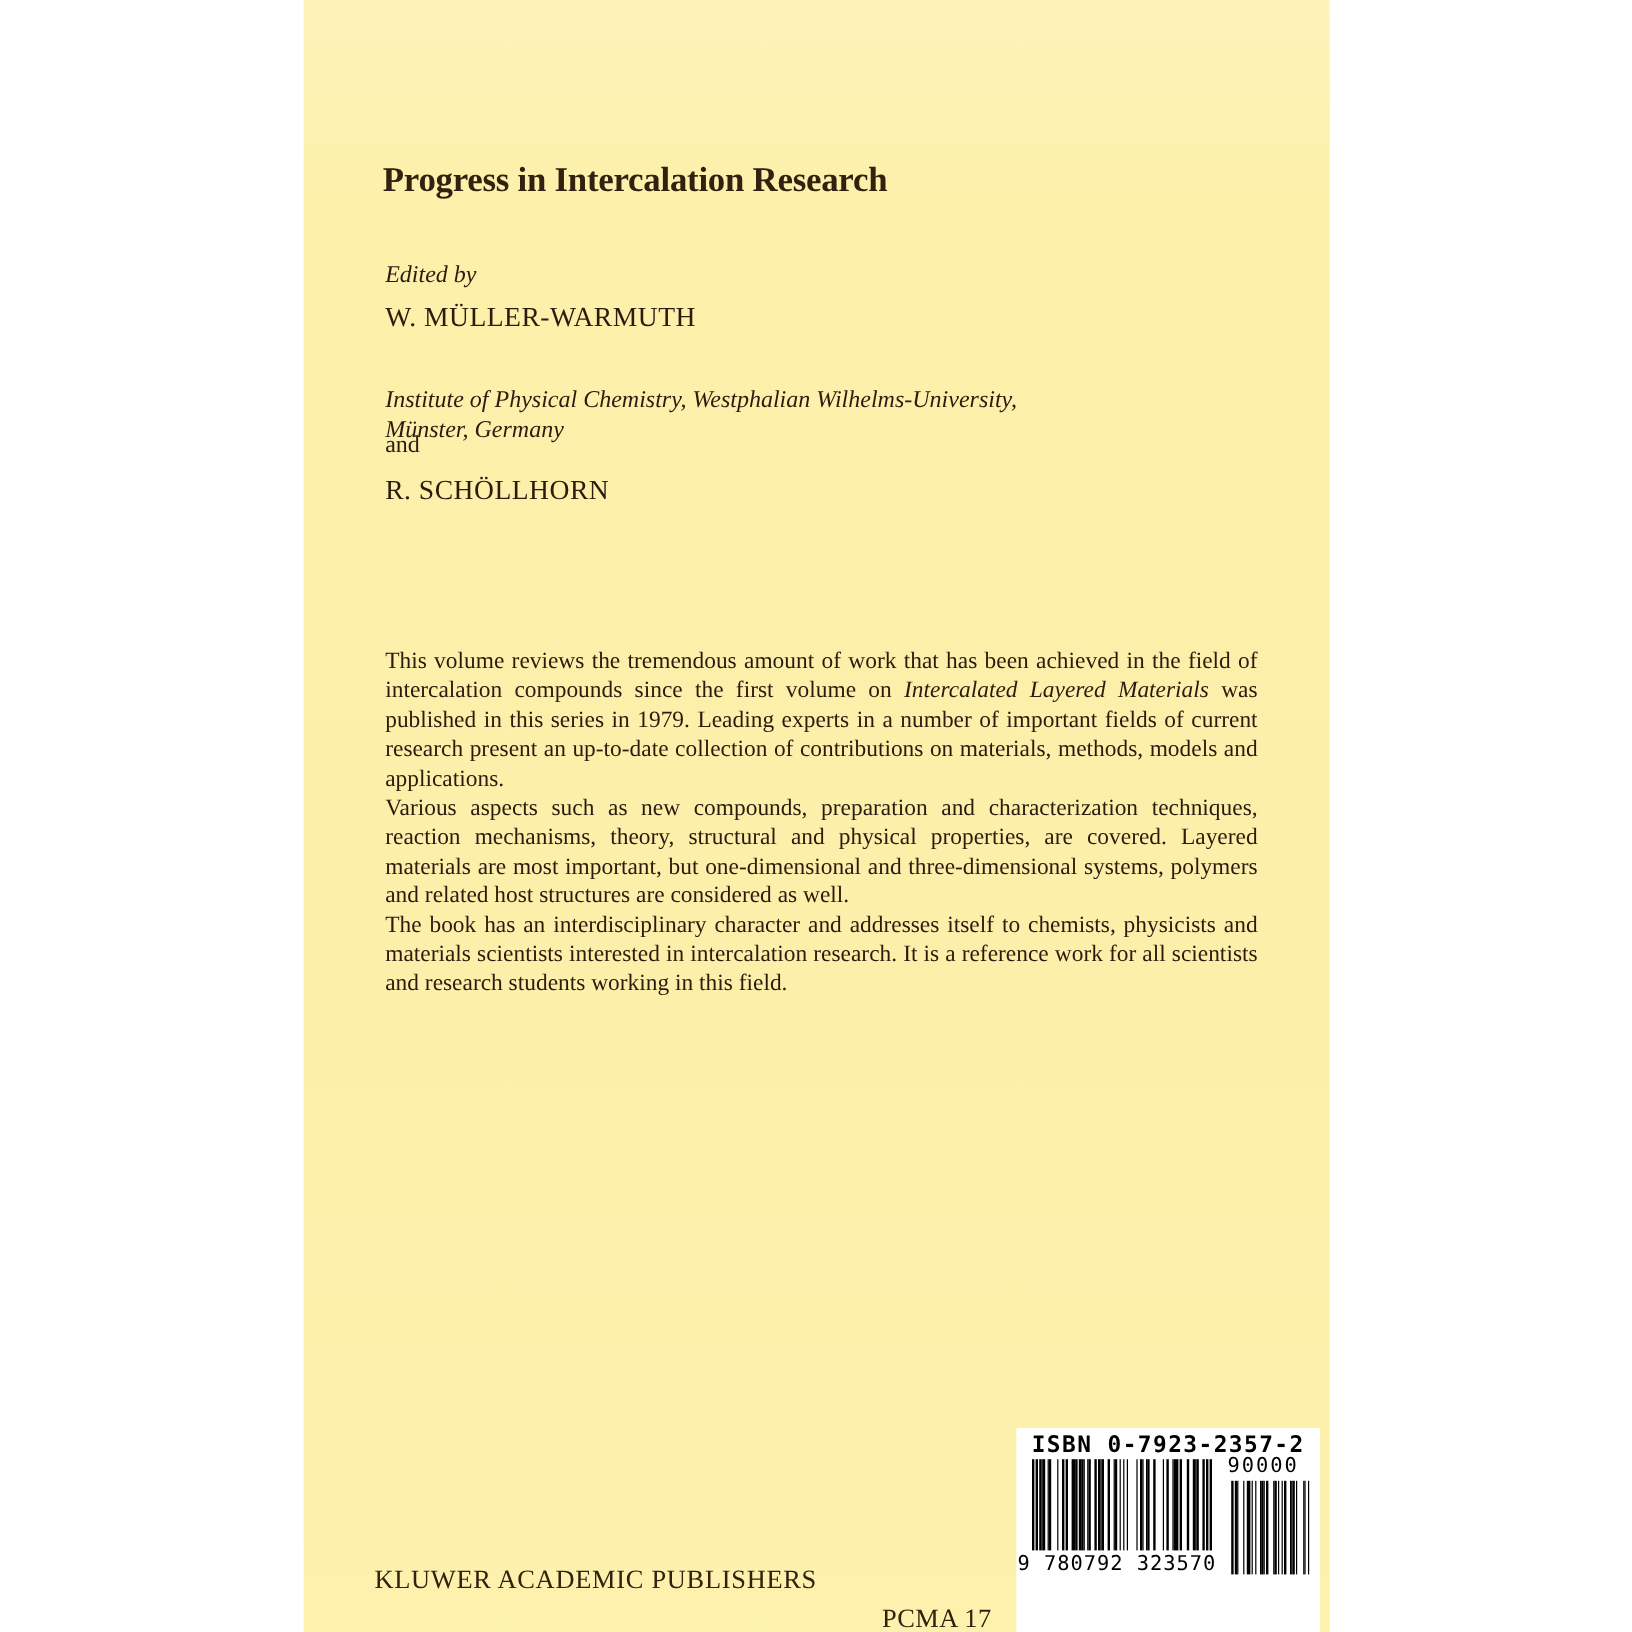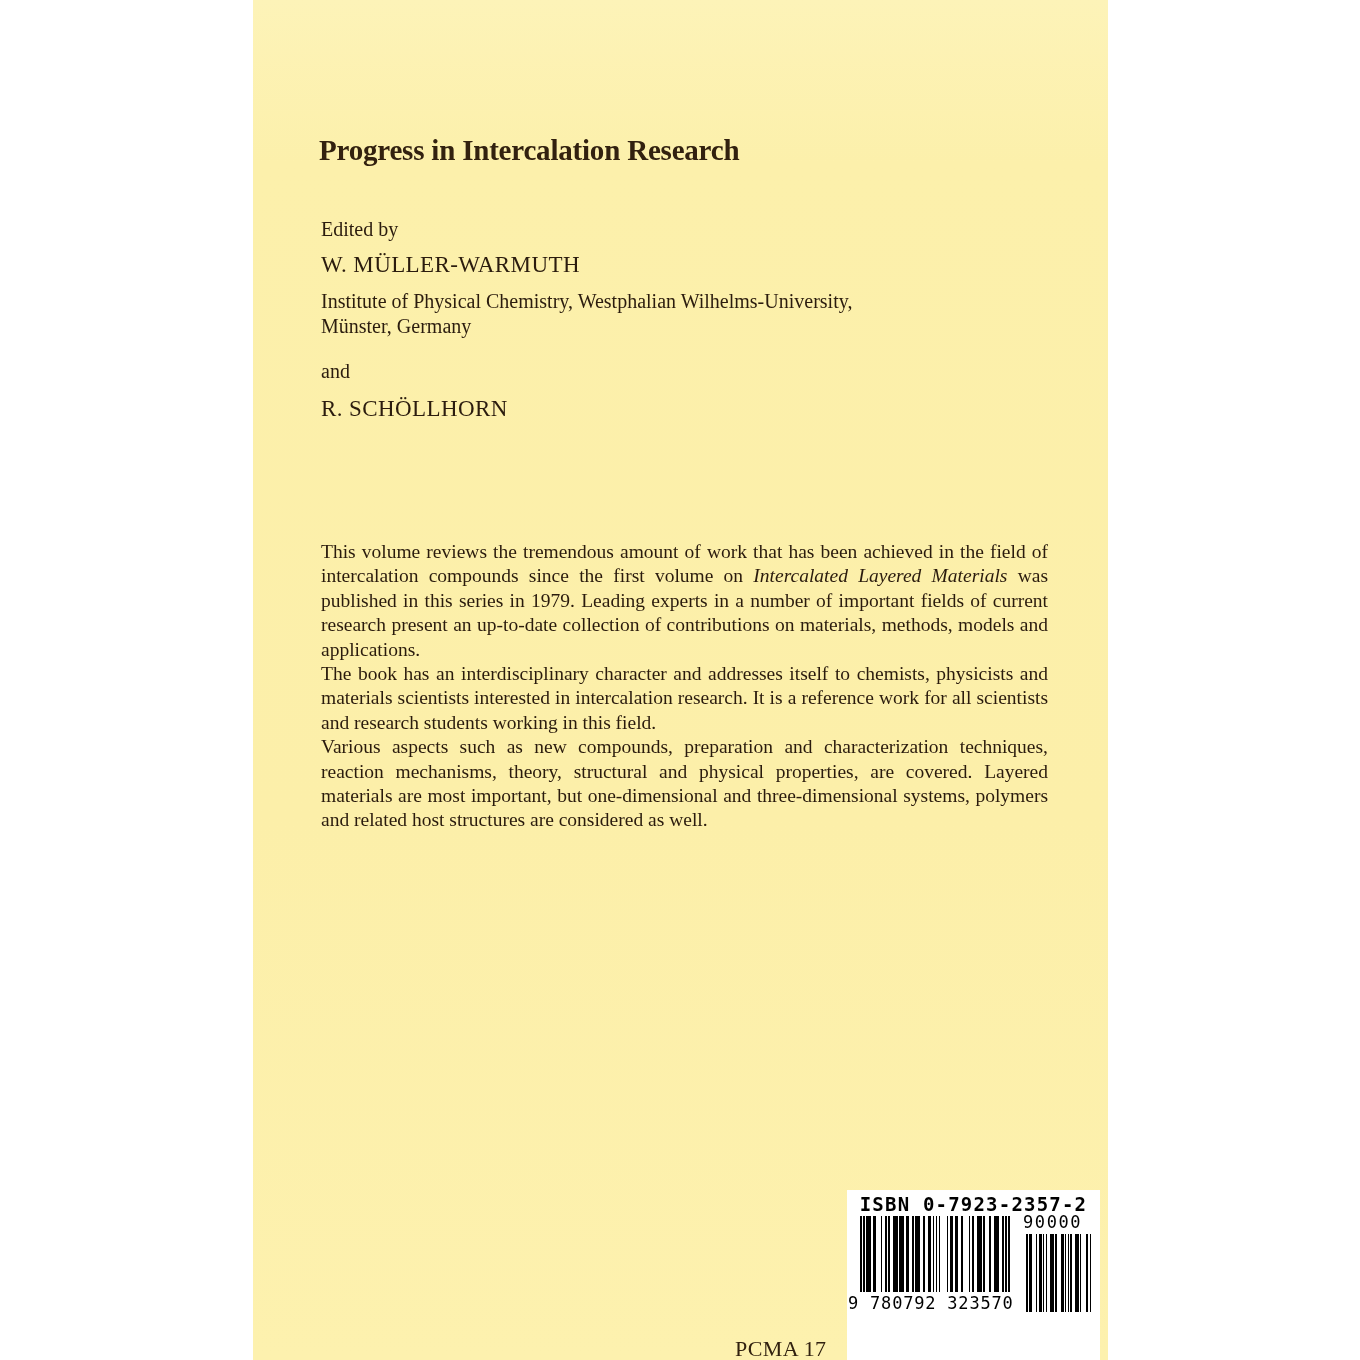--- a/index.html
+++ b/index.html
@@ -35,36 +35,39 @@
     font-weight: bold;
     letter-spacing: -0.2px;
     color: #32210f;
     white-space: nowrap;
   }
   .edited-by {
     position: absolute;
     left: 68px;
     top: 218px;
     font-size: 20px;
+    font-style: italic;
   }
   .editor-name {
     position: absolute;
     left: 68px;
     font-size: 23px;
     letter-spacing: 0.4px;
     white-space: nowrap;
   }
   .name-1 { top: 252px; }
   .name-2 { top: 396px; }
   .editor-aff {
     position: absolute;
     left: 68px;
     font-size: 20px;
+    font-style: italic;
     line-height: 25px;
     white-space: nowrap;
+    margin-top: 32px;
   }
   .aff-1 { top: 289px; }
   .aff-2 { top: 434px; }
   .conjunction {
     position: absolute;
     left: 68px;
     top: 360px;
     font-size: 20px;
   }
   .blurb {
@@ -180,22 +183,22 @@
       <div>Institute of Physical Chemistry, Westphalian Wilhelms-University,</div>
       <div>Münster, Germany</div>
     </div>
 
     <div class="conjunction">and</div>
 
     <div class="editor-name name-2">R. SCHÖLLHORN</div>
 
     <div class="blurb">
       <p><span>This volume reviews the tremendous amount of work that has been achieved in the field of intercalation compounds since the first volume on </span><i>Intercalated Layered Materials</i><span> was published in this series in 1979. Leading experts in a number of important fields of current research present an up-to-date collection of contributions on materials, methods, models and applications.</span></p>
+      <p>Various aspects such as new compounds, preparation and characterization techniques, reaction mechanisms, theory, structural and physical properties, are covered. Layered materials are most important, but one-dimensional and three-dimensional systems, polymers and related host structures are considered as well.</p>
       <p>The book has an interdisciplinary character and addresses itself to chemists, physicists and materials scientists interested in intercalation research. It is a reference work for all scientists and research students working in this field.</p>
-      <p>Various aspects such as new compounds, preparation and characterization techniques, reaction mechanisms, theory, structural and physical properties, are covered. Layered materials are most important, but one-dimensional and three-dimensional systems, polymers and related host structures are considered as well.</p>
     </div>
 
     <div class="barcode-box">
       <div class="isbn">ISBN 0-7923-2357-2</div>
       <div class="bars bars-main">
           <span class="mod on"></span>
           <span class="mod"></span>
           <span class="mod on"></span>
           <span class="mod"></span>
           <span class="mod on"></span>
@@ -337,16 +340,17 @@
           <span class="mod"></span>
           <span class="mod"></span>
           <span class="mod"></span>
           <span class="mod on"></span>
           <span class="mod on"></span>
           <span class="mod"></span>
           <span class="mod on"></span>
         </div>
     </div>
 
+    <div class="publisher">KLUWER ACADEMIC PUBLISHERS</div>
     <div class="series">PCMA 17</div>
 
   </div>
 </div>
 
 </body></html>

